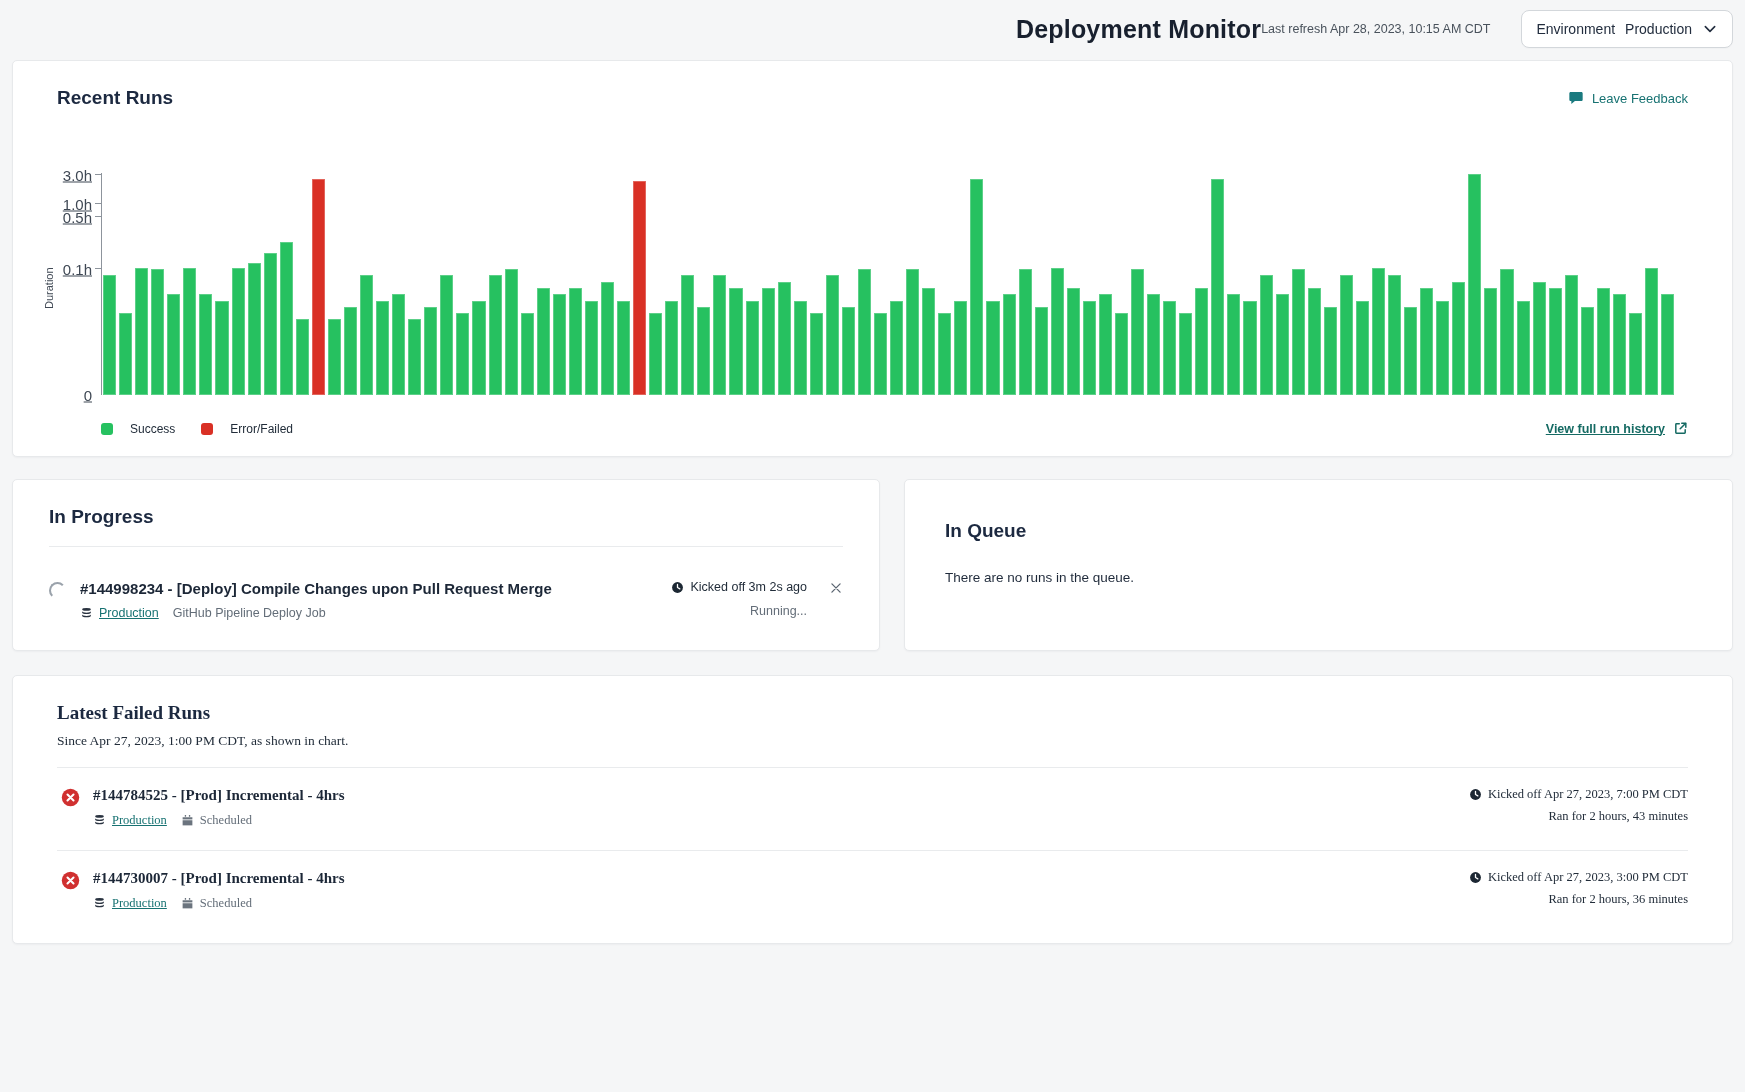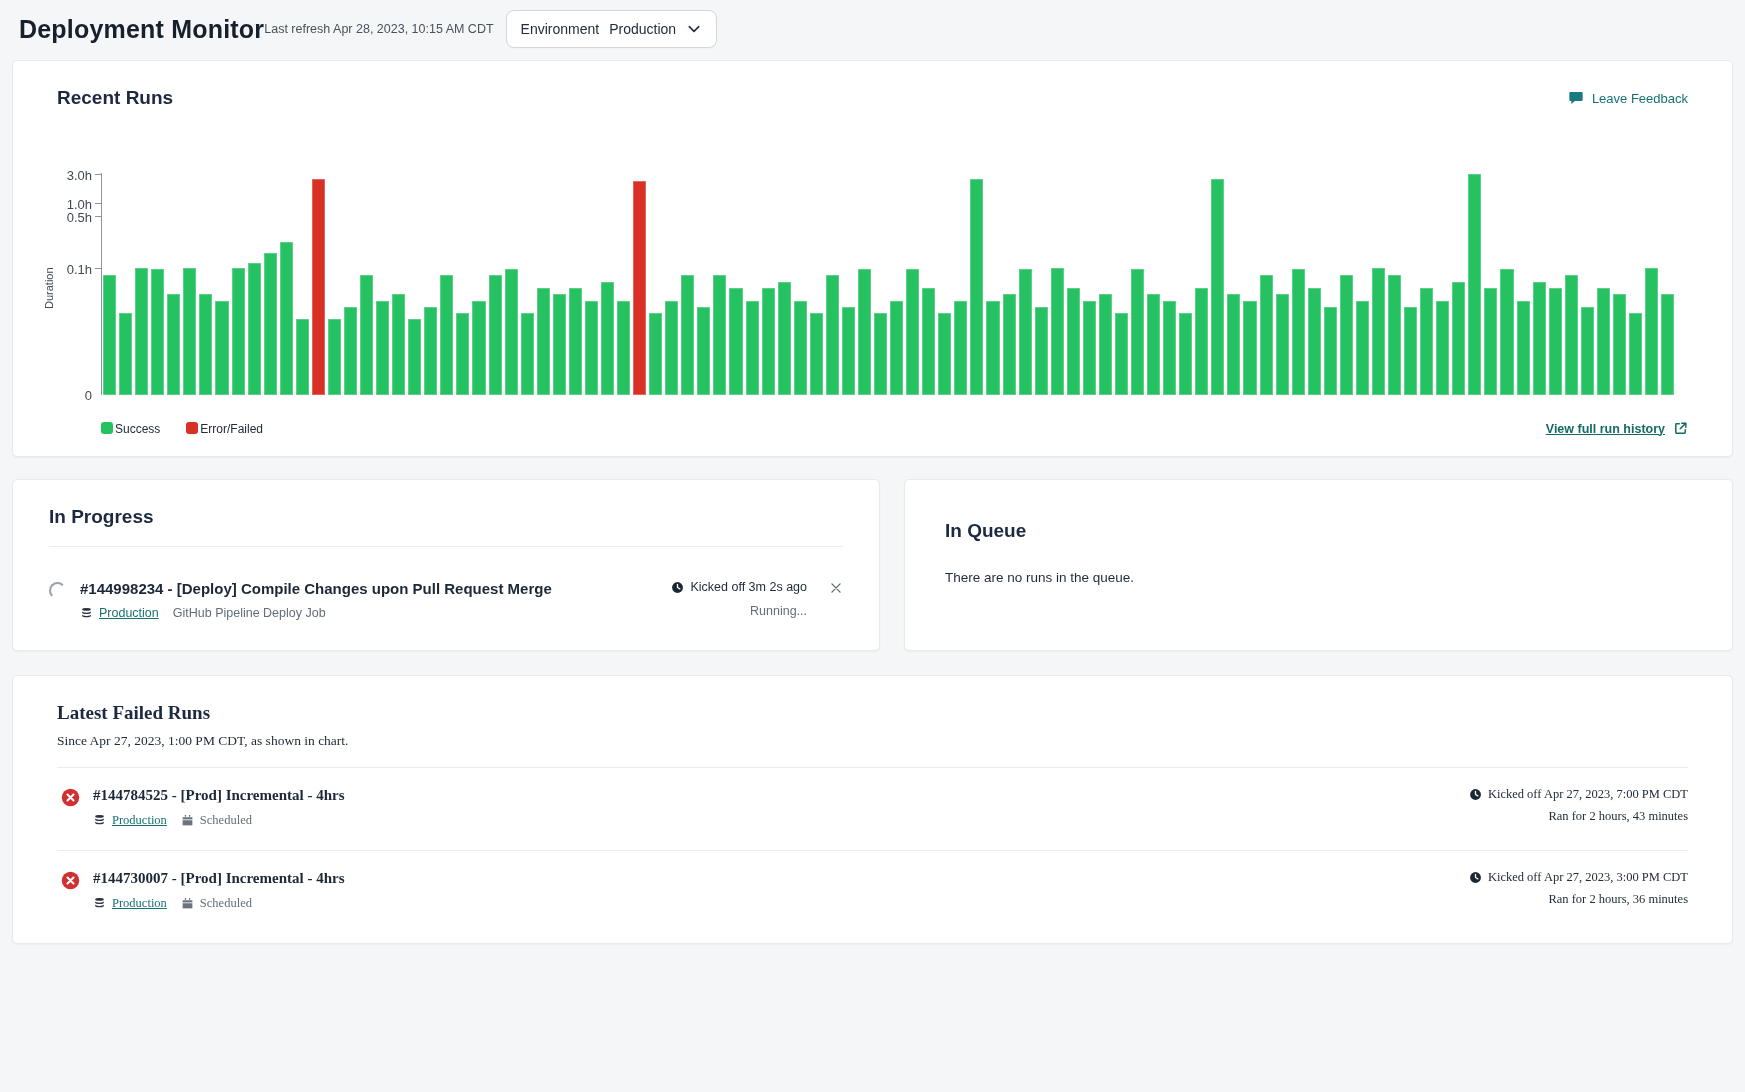--- a/index.html
+++ b/index.html
@@ -3,23 +3,23 @@
 <meta charset="utf-8">
 <style>
   * { margin:0; padding:0; box-sizing:border-box; }
   html,body { width:1745px; height:1092px; overflow:hidden; }
   body {
     background:#f5f6f7;
     font-family:"Liberation Sans","DejaVu Sans",sans-serif;
     color:#202b3d;
   }
   
-  .topbar { display:flex; align-items:center; justify-content:flex-start; padding:10px 12px 12px 19px; }
+  .topbar { display:flex; align-items:center; justify-content:flex-end; padding:10px 12px 12px 19px; }
   .page-title { font-size:25px; font-weight:bold; color:#18202e; letter-spacing:.2px; }
-  .topbar-right { display:flex; align-items:center; gap:12px; }
+  .topbar-right { display:flex; align-items:center; gap:31px; }
   .last-refresh { font-size:12.5px; color:#49525c; }
   .env-select {
     display:flex; align-items:center; gap:10px; background:#fff;
     border:1px solid #d3d7db; border-radius:8px; height:38px; padding:0 14px;
     font-size:14px; color:#222d3e; cursor:pointer; box-shadow:0 1px 1px rgba(0,0,0,.02);
   }
   .env-select .chev { display:flex; }
   
   .card {
     background:#fff; border:1px solid #e7e9eb; border-radius:5px;
@@ -31,31 +31,31 @@
   
   .recent { padding:26px 44px 20px 44px; }
   .recent-head { display:flex; justify-content:space-between; align-items:center; }
   .feedback { display:flex; align-items:center; gap:8px; font-size:13px; color:#177272; cursor:pointer; }
   .stats { display:flex; gap:62px; margin-top:24px; }
   .stat-label { font-size:12.5px; font-weight:bold; color:#2b3647; }
   .stat-value { font-size:26px; font-weight:bold; color:#1c2940; margin-top:6px; letter-spacing:.2px; }
   .chart { position:relative; height:252px; margin:34px 14px 0 44px; }
   .axis-line { position:absolute; left:0; bottom:0; width:1px; height:222px; background:#8d949c; }
   .y-tick { position:absolute; left:-6px; width:6px; height:1px; background:#8d949c; }
-  .y-label { position:absolute; right:calc(100% + 9px); font-size:13px; color:#3f4854; white-space:nowrap; transform:translateY(50%); }
+  .y-label { position:absolute; right:calc(100% + 9px); font-size:15px; color:#3f4854; white-space:nowrap; transform:translateY(50%);text-decoration:underline; }
   .y-axis-name {
     position:absolute; left:-46px; bottom:86px; transform:rotate(-90deg); transform-origin:left bottom;
     font-size:11px; color:#3f4854;
   }
   .bars { position:absolute; left:2px; right:0; bottom:0; top:0; display:flex; align-items:flex-end; gap:3px; }
   .bar { flex:1 1 0; min-width:0; border-radius:0.5px; box-shadow:inset 0 0 0 1px rgba(255,255,255,.25); cursor:pointer; }
   .x-labels { display:flex; justify-content:space-between; margin:7px 14px 0 100px; font-size:11px; color:#3f4854; }
   .chart-foot { display:flex; justify-content:space-between; align-items:center; margin-top:26px; }
   .legend { display:flex; align-items:center; gap:26px; margin-left:44px; }
-  .legend-item { display:flex; align-items:flex-start; gap:2px; font-size:12px; color:#222d3a; }
+  .legend-item { display:flex; align-items:center; gap:17px; font-size:12px; color:#222d3a; }
   .swatch { width:12px; height:12px; border-radius:3px; }
   .view-history { display:flex; align-items:center; gap:8px; font-size:12.5px; font-weight:bold; color:#156a63; cursor:pointer; }
   .view-history .lnk { text-decoration:underline; }
   
   .mid-row { display:flex; gap:24px; margin:22px 12px 0 12px; }
   .inprogress { width:868px; min-height:172px; padding:26px 36px 24px 36px; }
   .inqueue { flex:1; min-height:172px; padding:40px 40px 24px 40px; }
   .inprogress .divider { margin-top:18px; }
   .run-row { display:flex; margin-top:33px; }
   .spinner {

